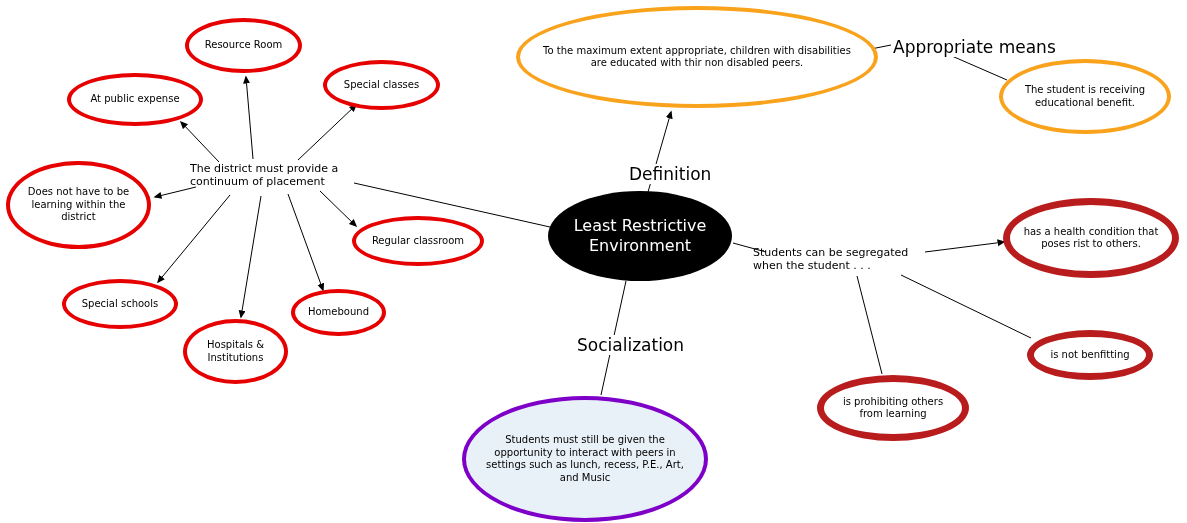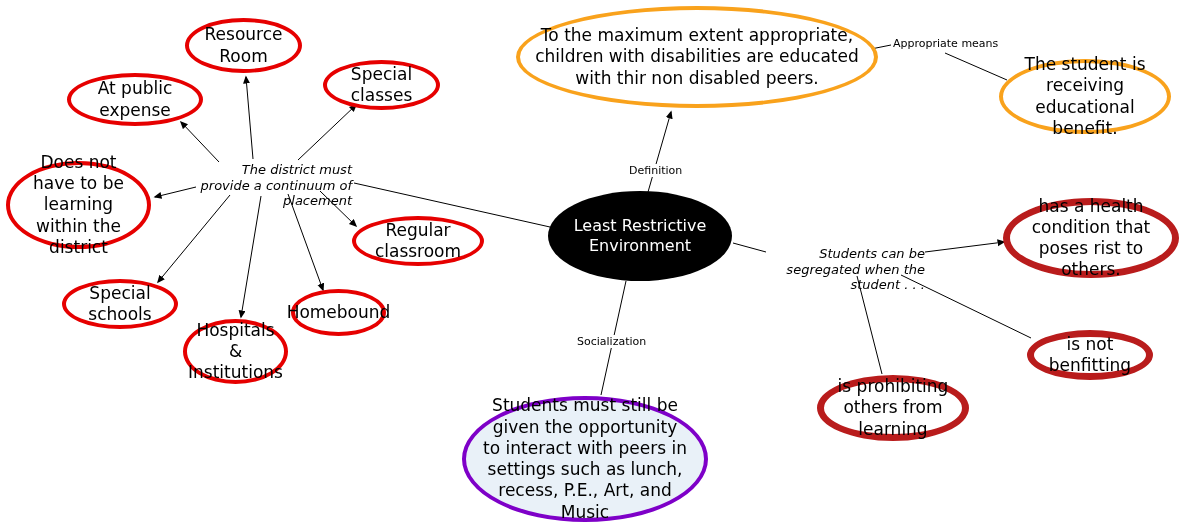--- a/index.html
+++ b/index.html
@@ -14,47 +14,46 @@
     overflow: hidden;
   }
   .links { position: absolute; left: 0; top: 0; }
   .links line { stroke: #000000; stroke-width: 1; }
   .node {
     position: absolute;
     display: flex;
     align-items: center;
     justify-content: center;
     text-align: center;
-    font-size: 17px;
+    font-size: 10px;
     line-height: 1.25;
     color: #000000;
     cursor: default;
   }
   .ellipse { border-radius: 50%; background: #ffffff; }
   .red    { border: 4px solid #e60000; }
   .orange { border: 4px solid #f9a21c; }
   .green  { border: 7px solid #b91c1c; }
   .purple { border: 4px solid #7e00c8; background: #e9f1f8; }
   .center-node {
     background: #000000;
     color: #ffffff;
     font-size: 16px;
     border-radius: 50%;
   }
   .textnode {
     position: absolute;
-    font-size: 13px;
+    font-size: 11px;
     line-height: 1.2;
-    text-align: right;
+    text-align: left;
     color: #000000;
-    font-style: italic;
   }
   .linklabel {
     position: absolute;
-    font-size: 11px;
+    font-size: 17px;
     white-space: nowrap;
     color: #000000;
     background: #ffffff;
   }
   .pad-sm { padding: 2px 8px; }
   .pad-md { padding: 2px 12px; }
 </style>
 </head>
 <body>
 

